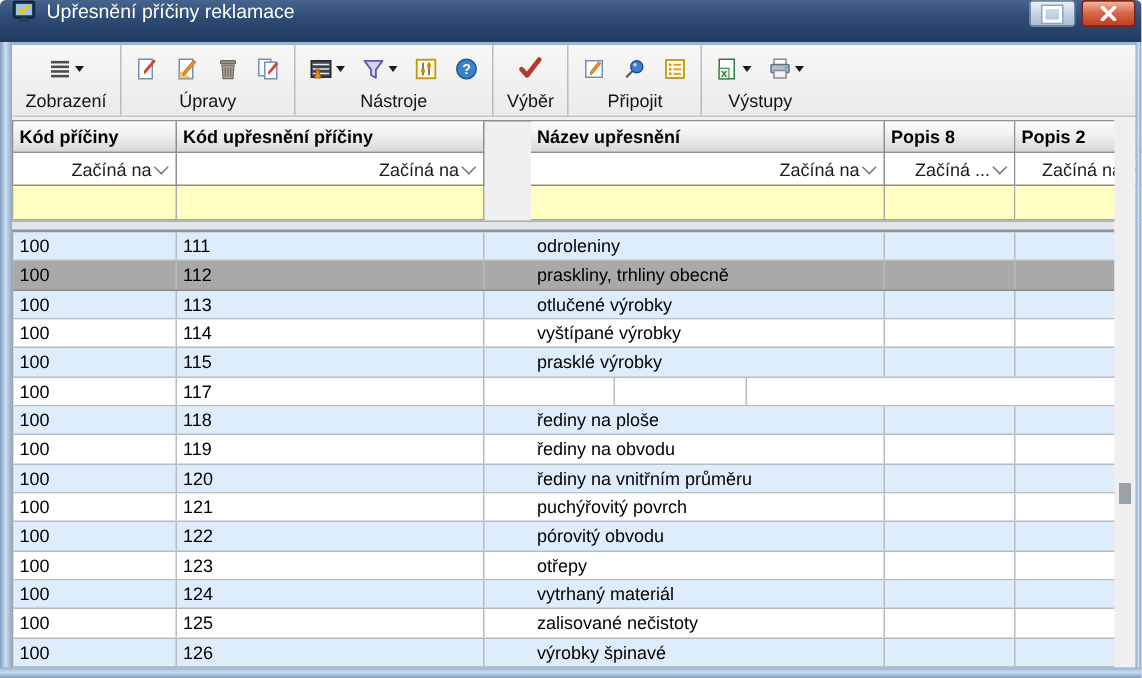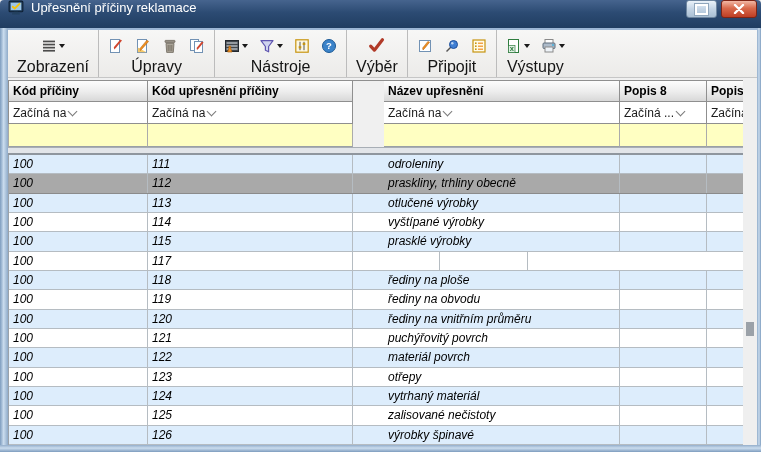--- a/index.html
+++ b/index.html
@@ -31,52 +31,52 @@
   
   .toolbar{
     position:absolute;top:28px;left:0;width:761px;height:50px;box-sizing:border-box;
     background:linear-gradient(180deg,#f7f7f6 0%,#ecebe9 100%);
     border-top:2px solid #9cb6d4;border-bottom:1px solid #c6c6c6;
     display:flex;align-items:stretch;padding-left:8px;
   }
   .tb-group{display:flex;flex-direction:column;align-items:center;padding:2px 9px 1px;}
   .tb-group + .tb-group{border-left:1px solid #bcbcbc;}
   .tb-icons{height:27px;display:flex;align-items:center;gap:11px;}
-  .tb-label{font-size:16px;color:#141414;line-height:16px;}
+  .tb-label{font-size:12px;color:#141414;line-height:16px;}
   .tb-btn{display:flex;align-items:center;gap:2px;}
   .dd-arrow{width:0;height:0;border-left:3.5px solid transparent;border-right:3.5px solid transparent;border-top:4px solid #1a1a1a;}
   
   .grid{position:absolute;left:8px;top:80px;width:735px;}
   .hdr-row{display:flex;height:22px;border-top:1px solid #8f8f8f;border-left:1px solid #8f8f8f;box-sizing:border-box;}
   .hdr-cell{
     box-sizing:border-box;border-right:1px solid #8f8f8f;border-bottom:1px solid #8f8f8f;
     background:linear-gradient(180deg,#fdfdfd 0%,#ececec 55%,#d8d8d8 100%);
     font-weight:bold;font-size:12px;color:#000;display:flex;align-items:center;
     padding-left:4px;white-space:nowrap;overflow:hidden;
   }
   .filter-row{display:flex;height:22px;border-left:1px solid #8f8f8f;box-sizing:border-box;}
   .filter-cell{
     box-sizing:border-box;border-right:1px solid #8f8f8f;border-bottom:1px solid #8f8f8f;
     background:#fff;font-size:12px;color:#1c1c1c;display:flex;align-items:center;
-    justify-content:flex-start;padding:0 6px 0 4px;white-space:nowrap;overflow:hidden;
+    justify-content:flex-end;padding:0 6px 0 4px;white-space:nowrap;overflow:hidden;
   }
   .chev{width:6px;height:6px;border-right:1.6px solid #7a7a7a;border-bottom:1.6px solid #7a7a7a;
     transform:rotate(45deg);margin-bottom:3px;flex:none;margin-left:3px;}
   .input-row{display:flex;height:23px;border-left:1px solid #a8a8a8;box-sizing:border-box;}
   .input-cell{box-sizing:border-box;border-right:1px solid #ababab;border-bottom:1px solid #9aa0a6;background:#ffffc2;}
   .sep-band{height:8px;background:#e2e5e9;border-top:1px solid #a8aeb5;border-bottom:2px solid #8f969e;box-sizing:border-box;}
-  .tbody{display:flex;flex-direction:column;height:290px;border-left:1px solid #9aa2aa;box-sizing:border-box;font-style:italic;}
+  .tbody{display:flex;flex-direction:column;height:290px;border-left:1px solid #9aa2aa;box-sizing:border-box;}
   .row{flex:1;display:flex;border-bottom:1px solid #b5bcc2;box-sizing:border-box;background:#fff;}
   .row.alt{background:#ddedfc;}
   .row.selected{background:#a9a9a9;border-bottom-color:#8b8b8b;}
   .cell{
     box-sizing:border-box;border-right:1px solid #b5bcc2;font-size:12px;color:#000;
     display:flex;align-items:center;padding-left:4px;white-space:nowrap;overflow:hidden;
   }
-  .c0{width:139px;flex:none;}
+  .c0{width:109px;flex:none;}
   .c1{width:205px;flex:none;}
   .c2{width:236px;flex:none;margin-left:31px;}
   .c3{width:87px;flex:none;}
   .c4{width:88px;flex:none;}
   
   .gutter{position:absolute;left:743px;top:80px;width:14px;height:365px;background:#efefef;}
   .vthumb{position:absolute;left:3px;top:242px;width:8px;height:14px;background:#9ba1a8;}
   
   .frame-left{position:absolute;left:0;top:28px;width:8px;height:424px;
     background:linear-gradient(90deg,#7d9cbe 0%,#cadcee 45%,#8fabc9 100%);}
@@ -375,21 +375,21 @@
       <div class="row">
         <div class="cell c0">100</div>
         <div class="cell c1">121</div>
         <div class="cell c2">puchýřovitý povrch</div>
         <div class="cell c3"></div>
         <div class="cell c4"></div>
       </div>
       <div class="row alt">
         <div class="cell c0">100</div>
         <div class="cell c1">122</div>
-        <div class="cell c2">materiál povrch</div>
+        <div class="cell c2">pórovitý obvodu</div>
         <div class="cell c3"></div>
         <div class="cell c4"></div>
       </div>
       <div class="row">
         <div class="cell c0">100</div>
         <div class="cell c1">123</div>
         <div class="cell c2">otřepy</div>
         <div class="cell c3"></div>
         <div class="cell c4"></div>
       </div>

